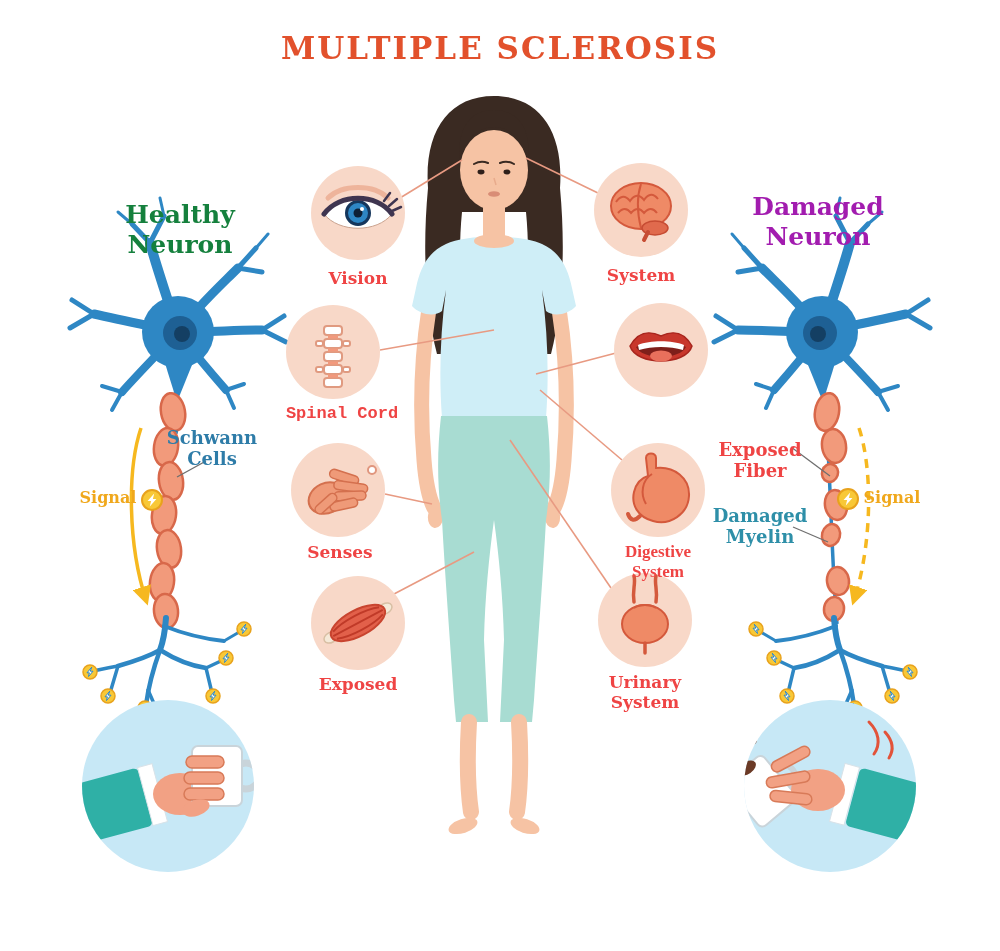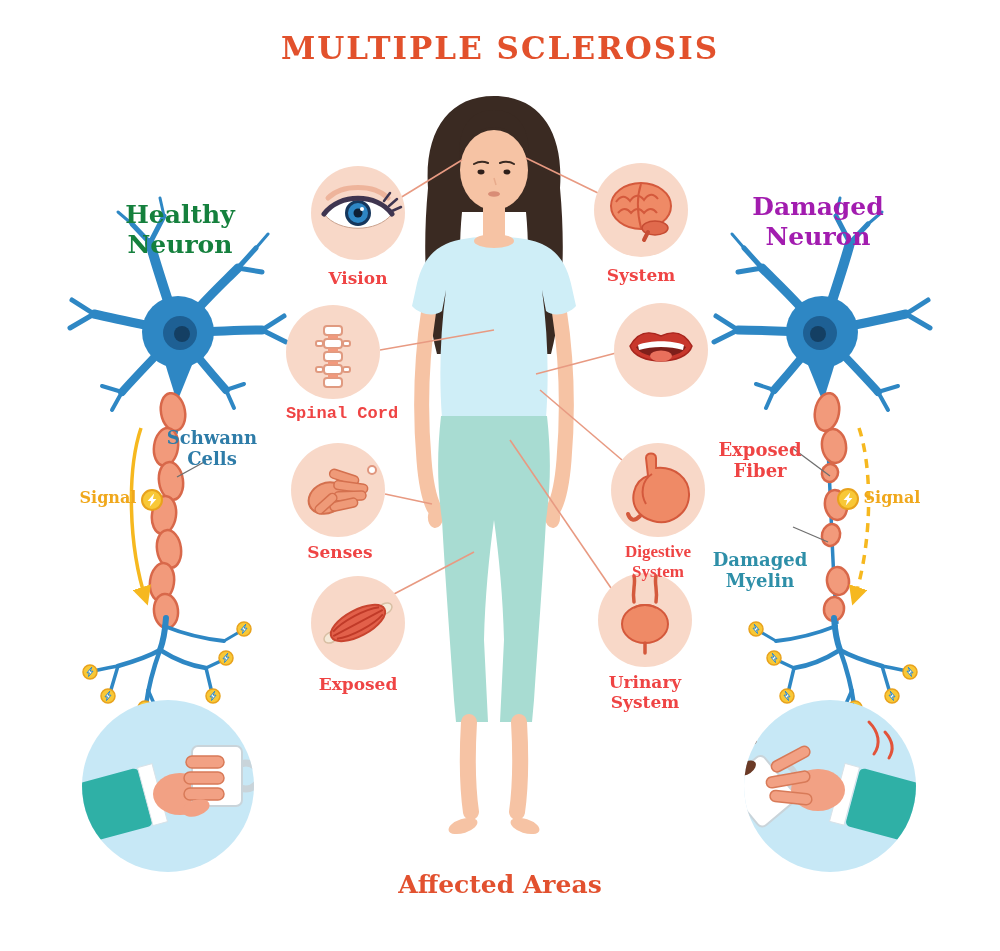--- a/index.html
+++ b/index.html
@@ -11,21 +11,21 @@
   .footer{left:0;top:870px;width:1000px;font-size:25px;color:#e2512f;}
   .heading{font-size:25px;}
   .healthy{left:110px;top:192px;width:140px;color:#15803d;margin-top:8px;}
   .damaged{left:743px;top:192px;width:150px;color:#a21caf;}
   .area{font-size:17px;color:#ef4444;}
   .small{font-size:18px;}
   .schwann{left:166px;top:427px;width:92px;color:#2e7ca8;}
   .signalL{left:72px;top:489px;width:72px;color:#f0a81c;font-size:16px;}
   .signalR{left:856px;top:489px;width:72px;color:#f0a81c;font-size:16px;}
   .exposed{left:716px;top:439px;width:88px;color:#ef4444;}
-  .myelin{left:710px;top:505px;width:100px;color:#2e8fa8;margin-top:44px;}
+  .myelin{left:710px;top:505px;width:100px;color:#2e8fa8;}
 </style>
 </head>
 <body>
 
 <div class="stage">
 
 <svg width="1000" height="951" viewBox="0 0 1000 951">
   <defs>
     <marker id="arrowY" viewBox="0 0 10 10" refX="7" refY="5" markerWidth="5.5" markerHeight="5.5" orient="auto-start-reverse">
       <path d="M0,0 L10,5 L0,10 Z" fill="#f6b81f"></path>
@@ -297,21 +297,20 @@
       <path d="M634,602 C632,590 636,584 634,576" stroke="#d4593c" stroke-width="3.5" fill="none" stroke-linecap="round"></path>
       <path d="M656,602 C658,590 654,584 656,576" stroke="#d4593c" stroke-width="3.5" fill="none" stroke-linecap="round"></path>
       <ellipse cx="645" cy="624" rx="23" ry="19" fill="#ef8a66" stroke="#d4593c" stroke-width="2"></ellipse>
       <path d="M634,608 C640,604 650,604 656,608" stroke="#d4593c" stroke-width="2" fill="none"></path>
       <path d="M645,643 L645,653" stroke="#d4593c" stroke-width="3.5" stroke-linecap="round"></path>
     </g>
   </g>
 </svg>
 
 <div class="lbl title">MULTIPLE SCLEROSIS</div>
-<div class="lbl footer">Affected Areas</div>
 
 <div class="lbl heading healthy">Healthy Neuron</div>
 <div class="lbl heading damaged">Damaged Neuron</div>
 
 <div class="lbl small schwann">Schwann Cells</div>
 <div class="lbl signalL">Signal</div>
 <div class="lbl small exposed">Exposed Fiber</div>
 <div class="lbl small myelin">Damaged Myelin</div>
 <div class="lbl signalR">Signal</div>
 

